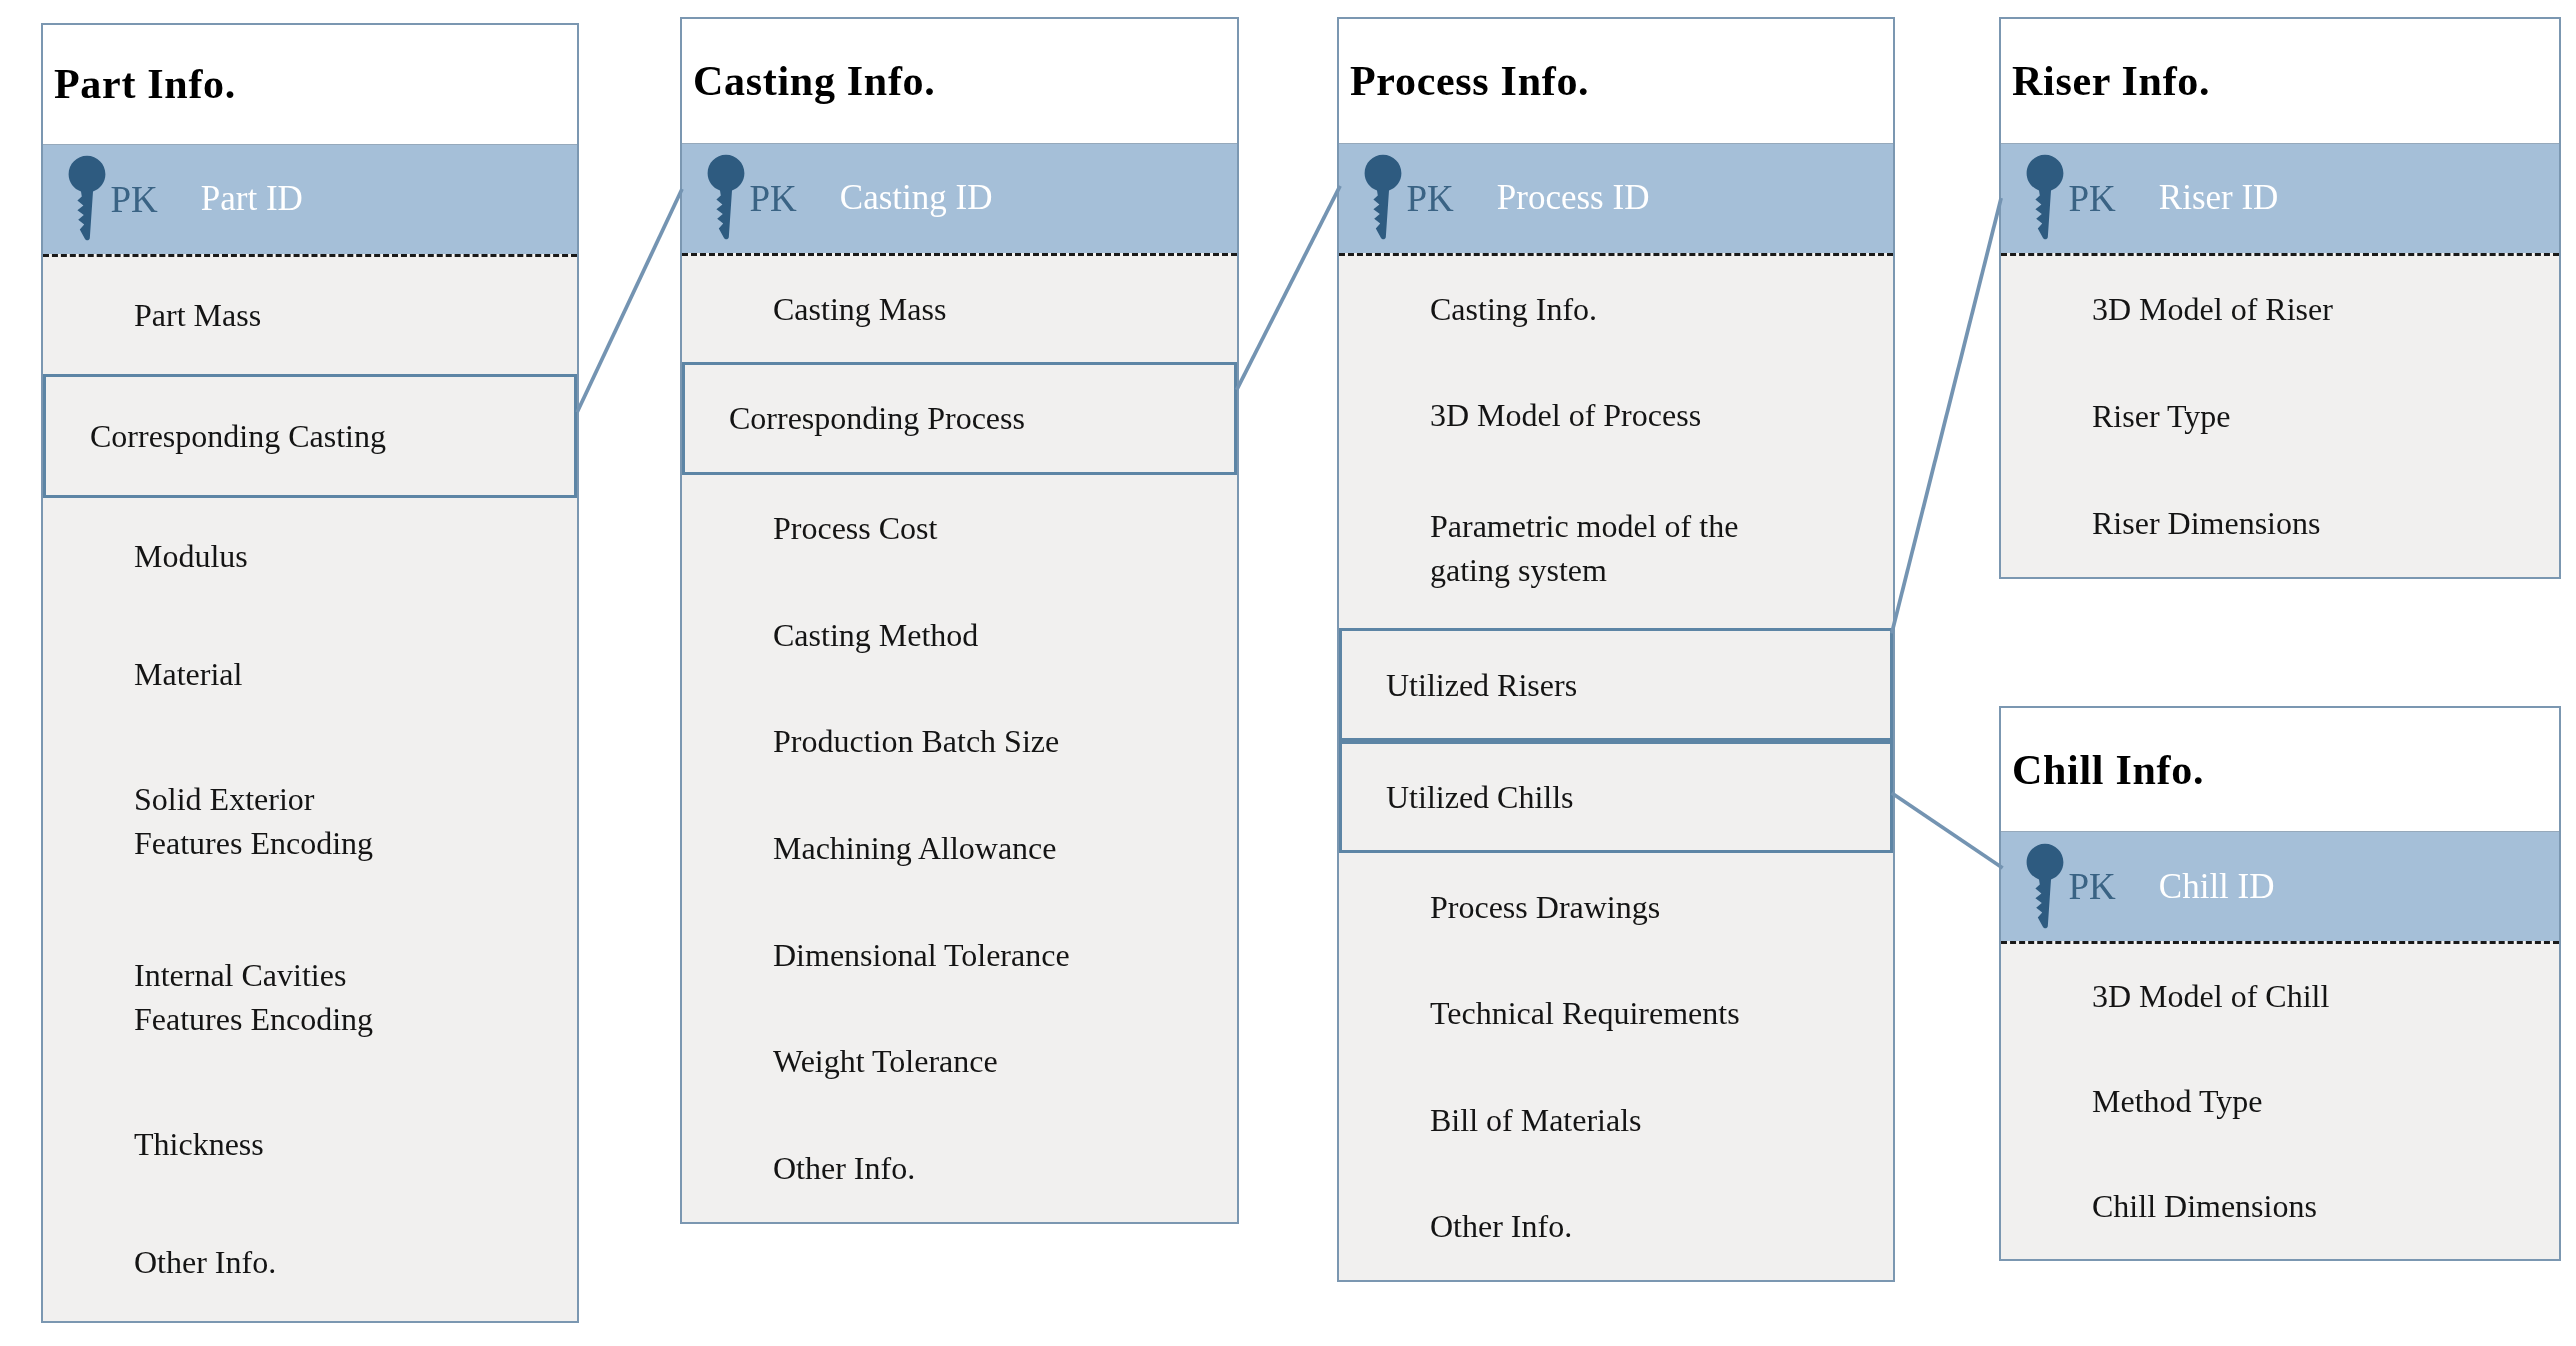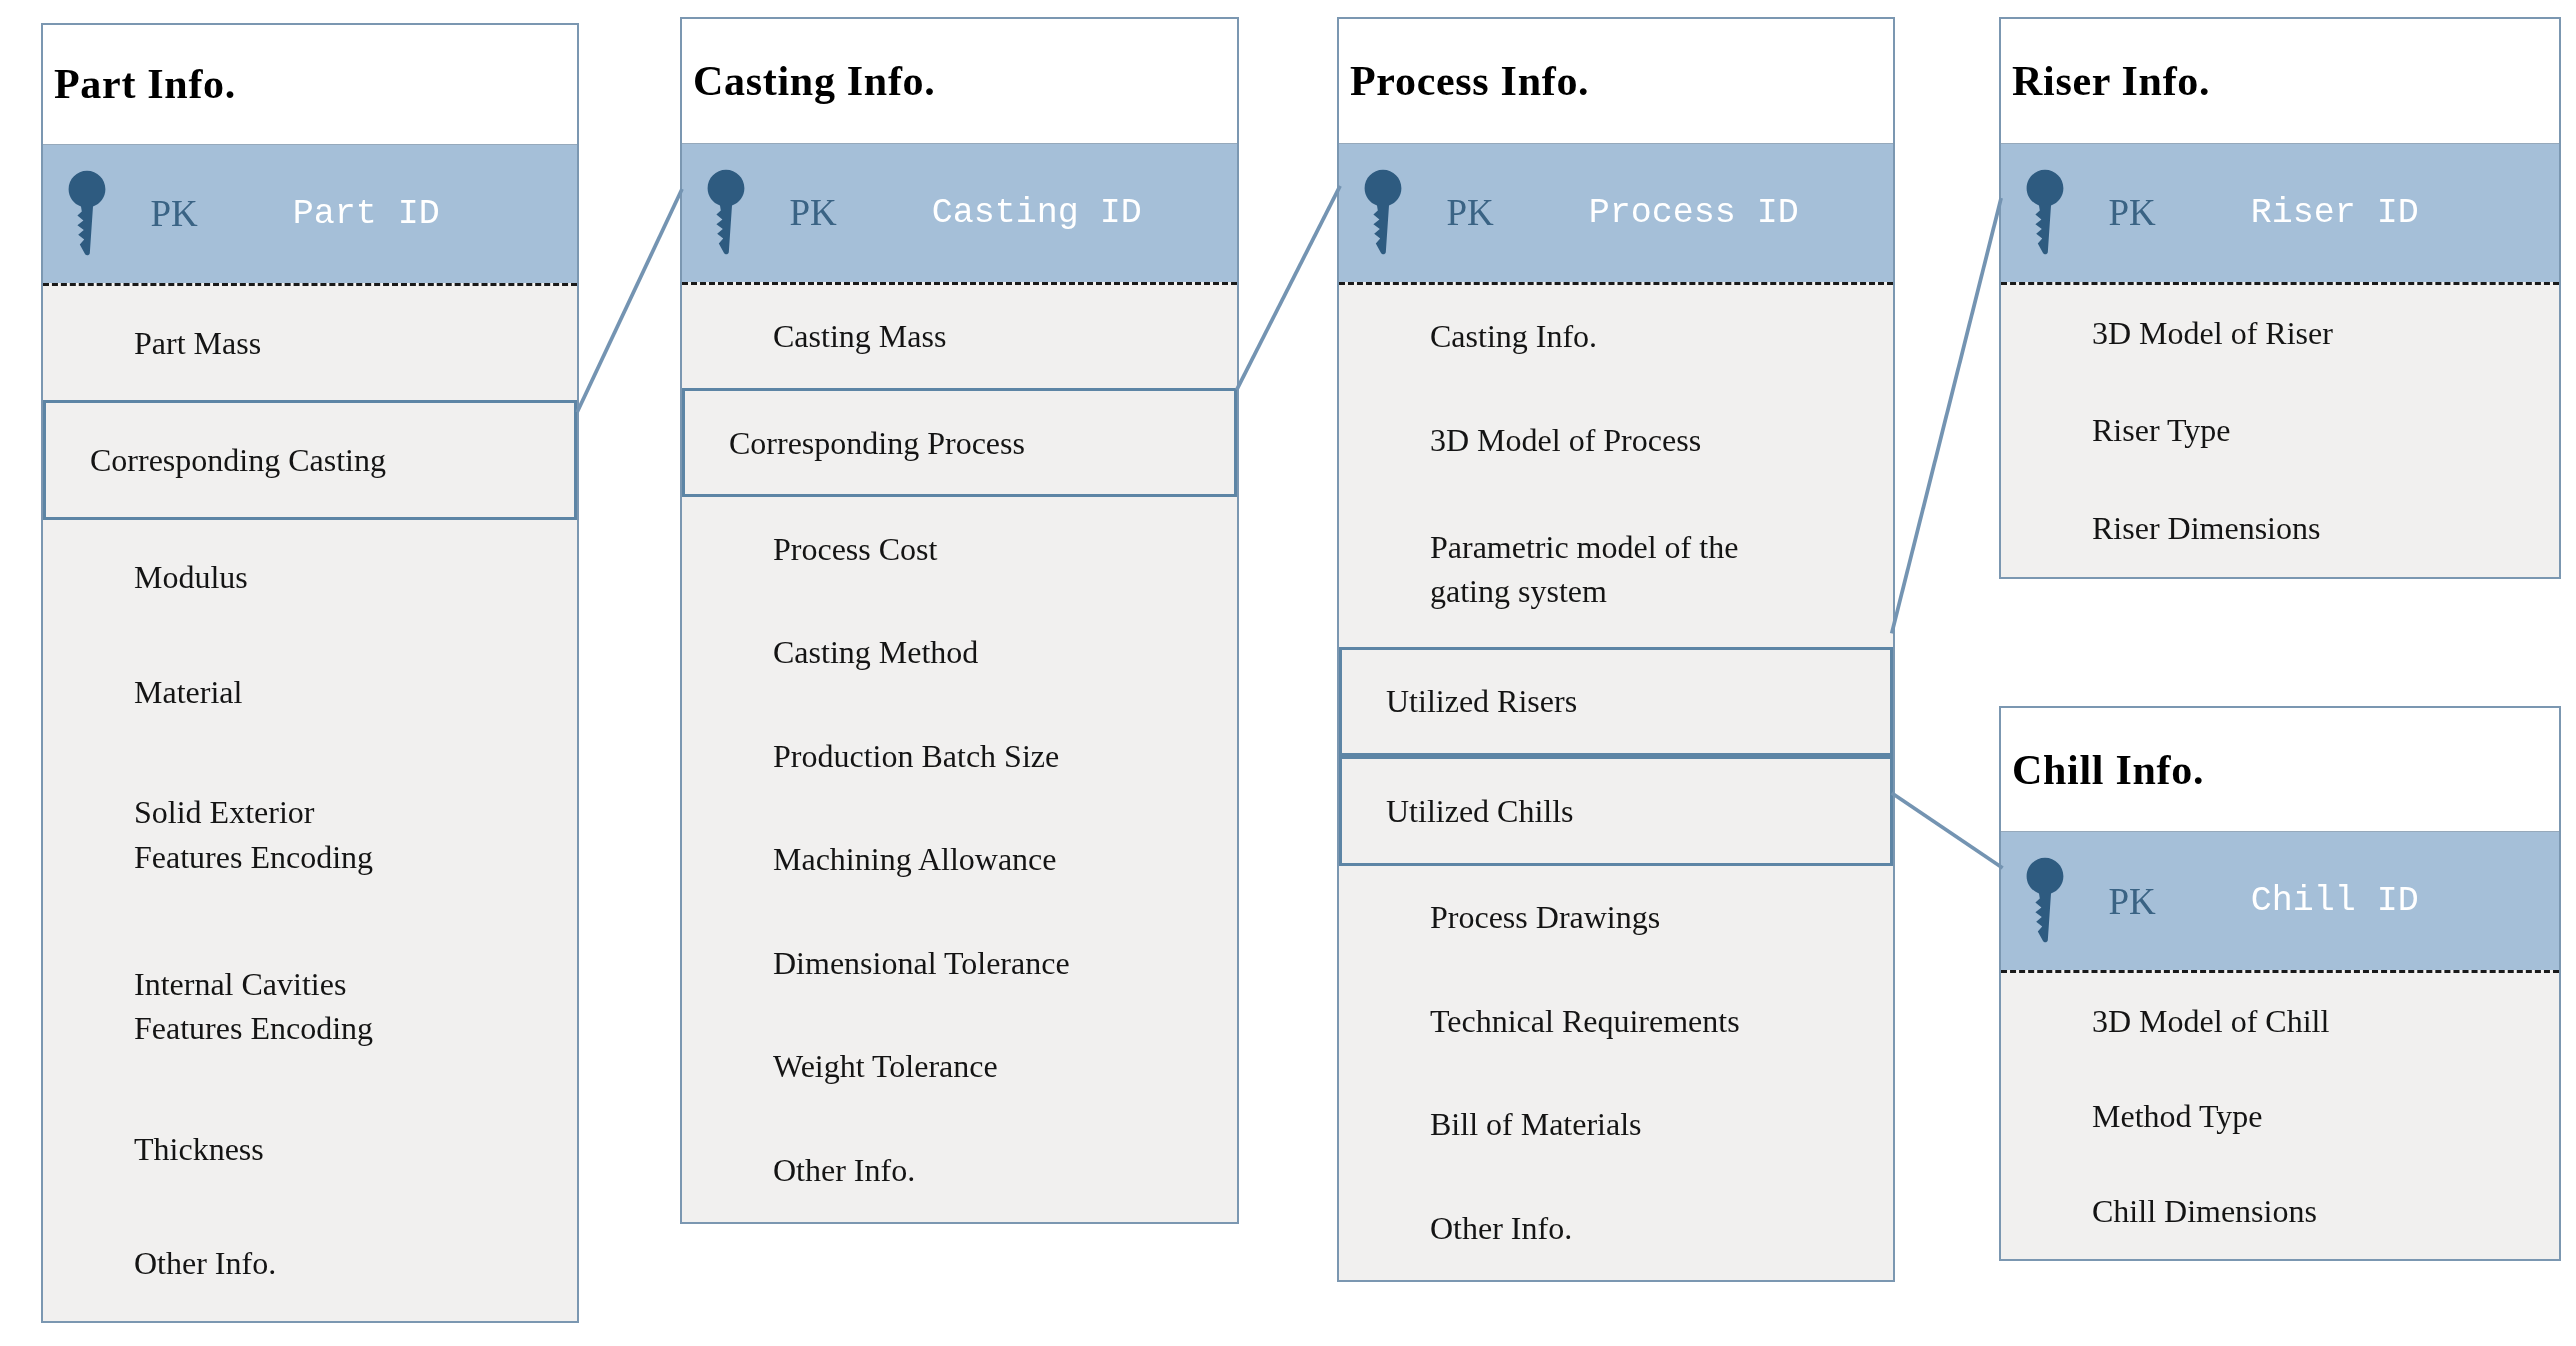--- a/index.html
+++ b/index.html
@@ -37,31 +37,31 @@
     flex:none;height:125px;background:var(--header-bg);
     border-bottom:1.5px solid #96a9bb;
     display:flex;align-items:center;padding-left:11px;box-sizing:border-box;
   }
   .t-part  .tbl-header{height:120px;}
   .t-chill .tbl-header{height:124px;}
   .tbl-title{
     font-size:42px;font-weight:bold;color:#000;letter-spacing:0.7px;
   }
   .pk-row{
-    flex:none;height:138px;background:var(--pk-bg);
+    flex:none;height:109px;background:var(--pk-bg);
     display:flex;align-items:center;position:relative;
-    padding-left:19.5px;box-sizing:border-box;gap:40px;
+    padding-left:19.5px;box-sizing:border-box;
   }
   .key-icon{flex:none;width:48px;height:90px;display:block;}
   .key-icon path{fill:var(--key);}
   .pk-badge{
     font-size:37px;color:var(--pk-text);margin-left:0px;flex:none;
   }
   .pk-field{
-    font-size:35px;color:var(--pk-field);margin-left:55px;flex:none;white-space:nowrap;font-family:Liberation Mono, monospace;
+    font-size:35px;color:var(--pk-field);margin-left:43px;flex:none;white-space:nowrap;
   }
   .dashed-sep{
     flex:none;height:0;border-top:3.7px dashed var(--dash);
   }
   .attrs{
     flex:1 1 auto;display:flex;flex-direction:column;min-height:0;
   }
   .attr-row{
     flex:1 1 0;display:flex;align-items:center;
     padding-left:91px;box-sizing:border-box;min-height:0;

